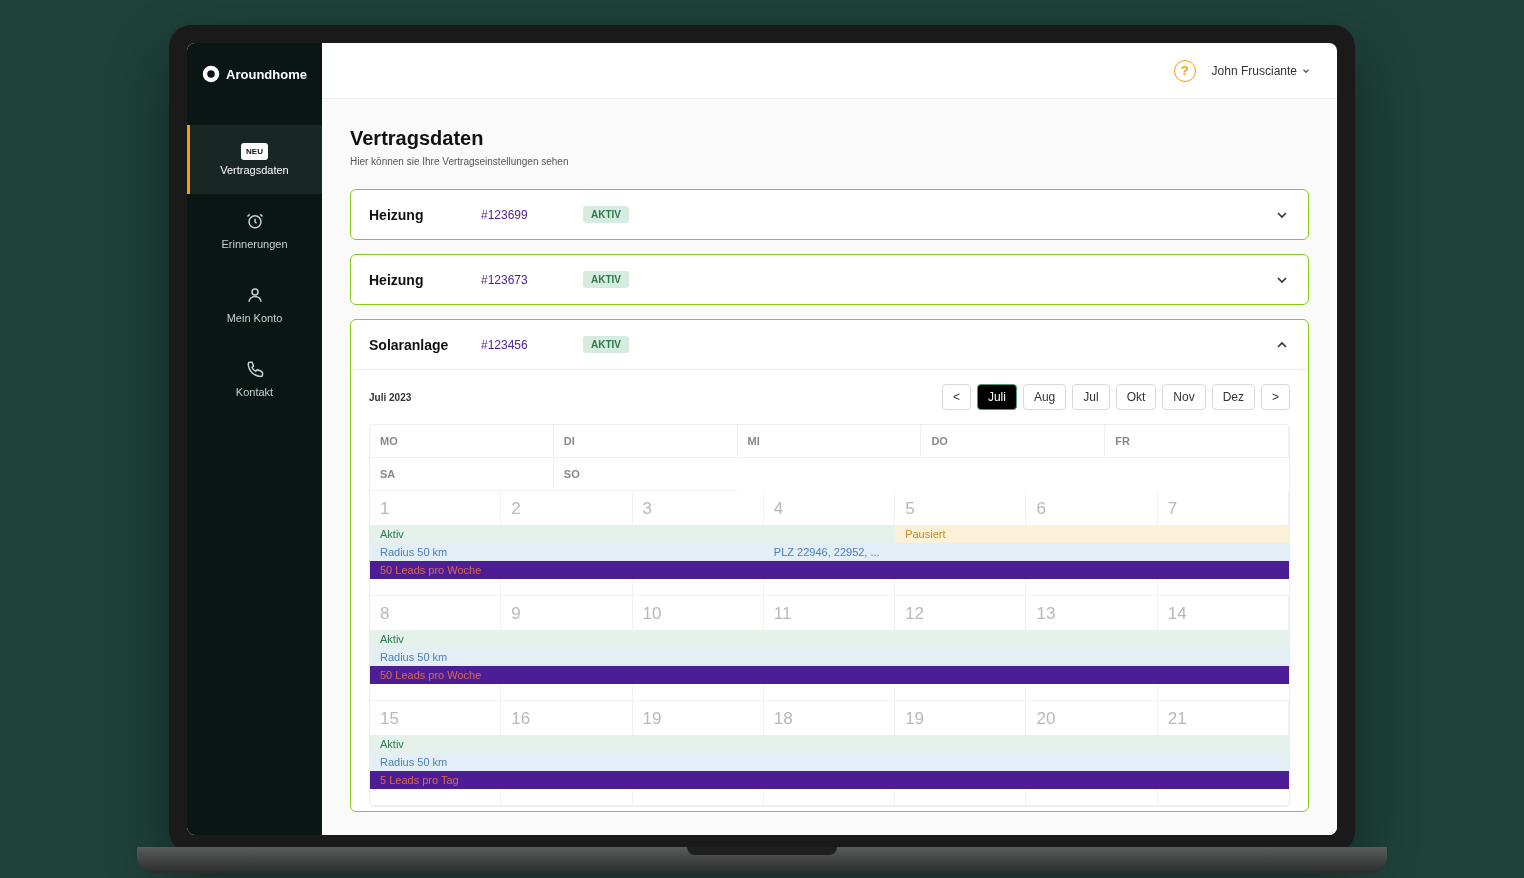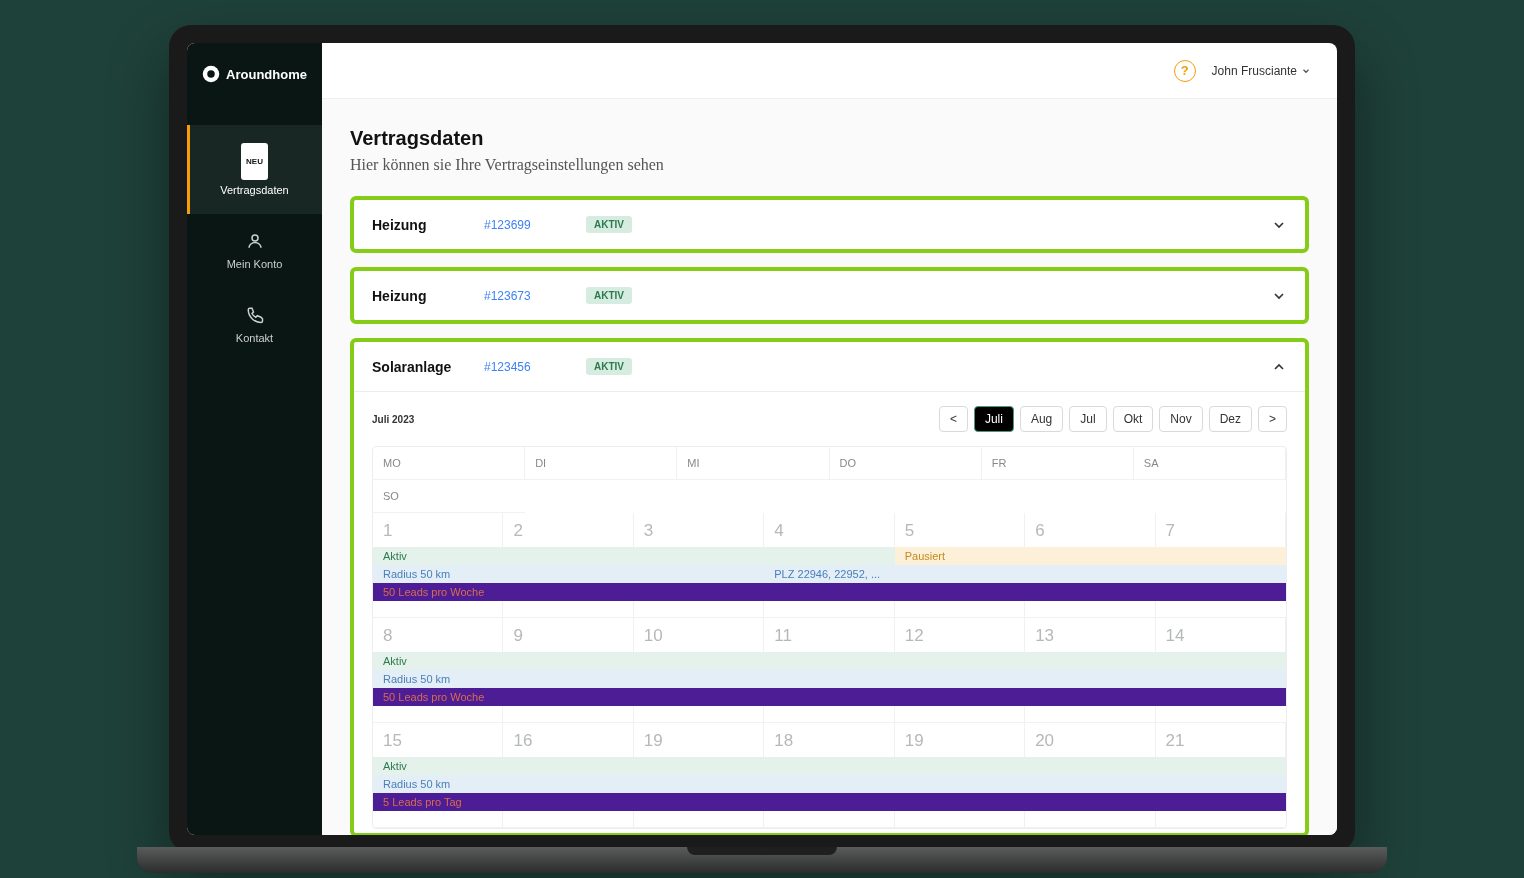--- a/index.html
+++ b/index.html
@@ -7,47 +7,47 @@
 .laptop-frame { background: #1a1a1a; border-radius: 22px; padding: 18px; box-shadow: 0 30px 60px rgba(0,0,0,.4); position: relative; }
 .screen { width: 1150px; height: 792px; background: #fff; border-radius: 8px; overflow: hidden; display: flex; }
 
 .sidebar { width: 135px; background: #0a1614; color: #fff; display: flex; flex-direction: column; align-items: center; padding-top: 22px; }
 .brand { display: flex; align-items: center; gap: 6px; font-size: 13px; font-weight: 600; margin-bottom: 42px; }
 .brand-icon { width: 18px; height: 18px; }
 .nav-item { width: 100%; text-align: center; padding: 18px 6px; font-size: 11px; color: #c9d0cd; cursor: pointer; position: relative; }
 .nav-item.active { background: #182723; color: #fff; }
 .nav-item.active::before { content: ""; position: absolute; left: 0; top: 0; bottom: 0; width: 3px; background: #f59e0b; }
 .nav-icon { display: block; margin: 0 auto 8px; width: 18px; height: 18px; }
-.badge-new { display: inline-block; background: #fff; color: #0a1614; font-size: 8px; font-weight: 700; padding: 14px 5px; border-radius: 3px; margin-bottom: 4px; }
+.badge-new { display: inline-block; background: #fff; color: #0a1614; font-size: 8px; font-weight: 700; padding: 4px 5px; border-radius: 3px; margin-bottom: 4px; }
 
 .main { flex: 1; display: flex; flex-direction: column; overflow: hidden; }
 .topbar { height: 56px; border-bottom: 1px solid #eef0f0; display: flex; align-items: center; justify-content: flex-end; padding: 0 26px; gap: 16px; }
 .help-icon { width: 22px; height: 22px; border: 1.5px solid #f59e0b; color: #f59e0b; border-radius: 50%; display: flex; align-items: center; justify-content: center; font-size: 13px; font-weight: 600; cursor: pointer; }
 .user-drop { font-size: 12px; color: #333; cursor: pointer; display: flex; align-items: center; gap: 4px; }
 
 .content { flex: 1; padding: 28px 28px 0; overflow: auto; background: #fafafa; }
 .page-title { font-size: 20px; font-weight: 700; margin-bottom: 6px; color: #111; }
-.page-sub { font-size: 16px; color: #555; margin-bottom: 22px; font-family: Liberation Serif, serif; }
-
-.card { background: #fff; border: 4px solid #84cc16; border-radius: 6px; margin-bottom: 14px; }
+.page-sub { font-size: 10px; color: #555; margin-bottom: 22px; }
+
+.card { background: #fff; border: 1px solid #84cc16; border-radius: 6px; margin-bottom: 14px; }
 .card-head { display: flex; align-items: center; padding: 16px 18px; gap: 22px; cursor: pointer; }
 .card-name { font-size: 14px; font-weight: 700; color: #111; min-width: 90px; }
-.card-id { font-size: 12px; color: #3b82f6; min-width: 80px; }
+.card-id { font-size: 12px; color: #4c1d95; min-width: 80px; }
 .status-pill { font-size: 10px; font-weight: 600; color: #2d7a4f; background: #d6ece0; padding: 3px 8px; border-radius: 3px; }
 .chev { margin-left: auto; color: #555; }
 
 .card-body { border-top: 1px solid #eceeee; padding: 14px 18px 4px; }
 .month-row { display: flex; align-items: center; justify-content: space-between; margin-bottom: 14px; }
 .month-label { font-size: 10px; font-weight: 700; color: #333; }
 .month-nav { display: flex; gap: 6px; }
 .mbtn { border: 1px solid #d6dad8; background: #fff; color: #333; font-size: 12px; padding: 5px 10px; border-radius: 4px; cursor: pointer; }
 .mbtn.active { background: #000000; border-color: #4c9a78; color: #fff; }
 
 .calendar { border: 1px solid #eceeee; border-radius: 4px; overflow: hidden; }
-.cal-row { display: grid; grid-template-columns: repeat(6, 1fr); }
+.cal-row { display: grid; grid-template-columns: repeat(5, 1fr); font-weight: bold; }
 .dow { padding: 10px 10px; font-size: 11px; color: #888; border-right: 1px solid #f0f2f2; border-bottom: 1px solid #f0f2f2; }
 .dow:last-child { border-right: none; }
 .week { display: grid; grid-template-columns: repeat(7, 1fr); position: relative; border-bottom: 1px solid #f0f2f2; }
 .daynum { padding: 8px 10px 2px; font-size: 17px; color: #b5b9b8; height: 34px; border-right: 1px solid #f0f2f2; }
 .daynum:last-child { border-right: none; }
 .stripe { grid-column: 1 / 8; padding: 3px 10px; font-size: 11px; }
 .stripe.green { background: #e4f2eb; color: #2d7a4f; }
 .stripe.blue { background: #e3eef7; color: #4a7fb8; }
 .stripe.red { background: #4c1d95; color: #d96b4e; }
 .stripe-split { display: grid; grid-template-columns: repeat(7, 1fr); }
@@ -76,20 +76,28 @@
           </svg>
         <span>Aroundhome</span>
       </div>
 
 
       <div class="nav-item active">
         <span class="badge-new">NEU</span><br>
         <span>Vertragsdaten</span>
       </div>
 
+      <div class="nav-item">
+        <svg class="nav-icon" viewBox="0 0 24 24" fill="none" stroke="#c9d0cd" stroke-width="2">
+            <circle cx="12" cy="13" r="8"></circle>
+            <path d="M12 9v4l2 2"></path>
+            <path d="M5 3L2 6M22 6l-3-3"></path>
+          </svg>
+        <span>Erinnerungen</span>
+      </div>
 
       <div class="nav-item">
         <svg class="nav-icon" viewBox="0 0 24 24" fill="none" stroke="#c9d0cd" stroke-width="2">
             <circle cx="12" cy="8" r="4"></circle>
             <path d="M4 21c0-4 4-7 8-7s8 3 8 7"></path>
           </svg>
         <span>Mein Konto</span>
       </div>
 
       <div class="nav-item">

